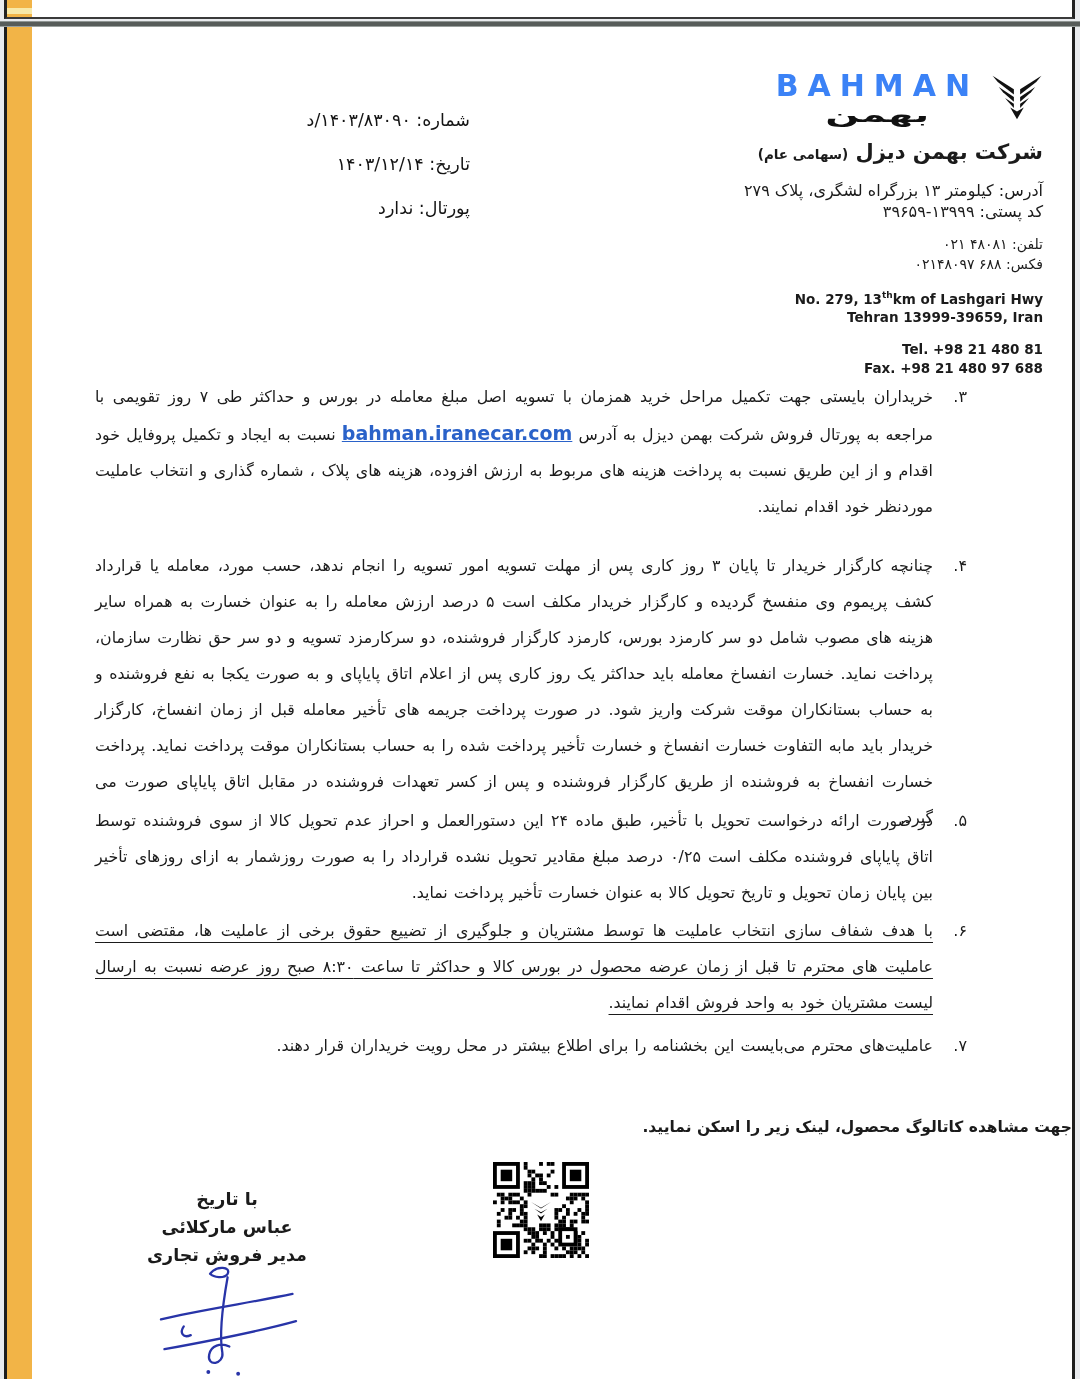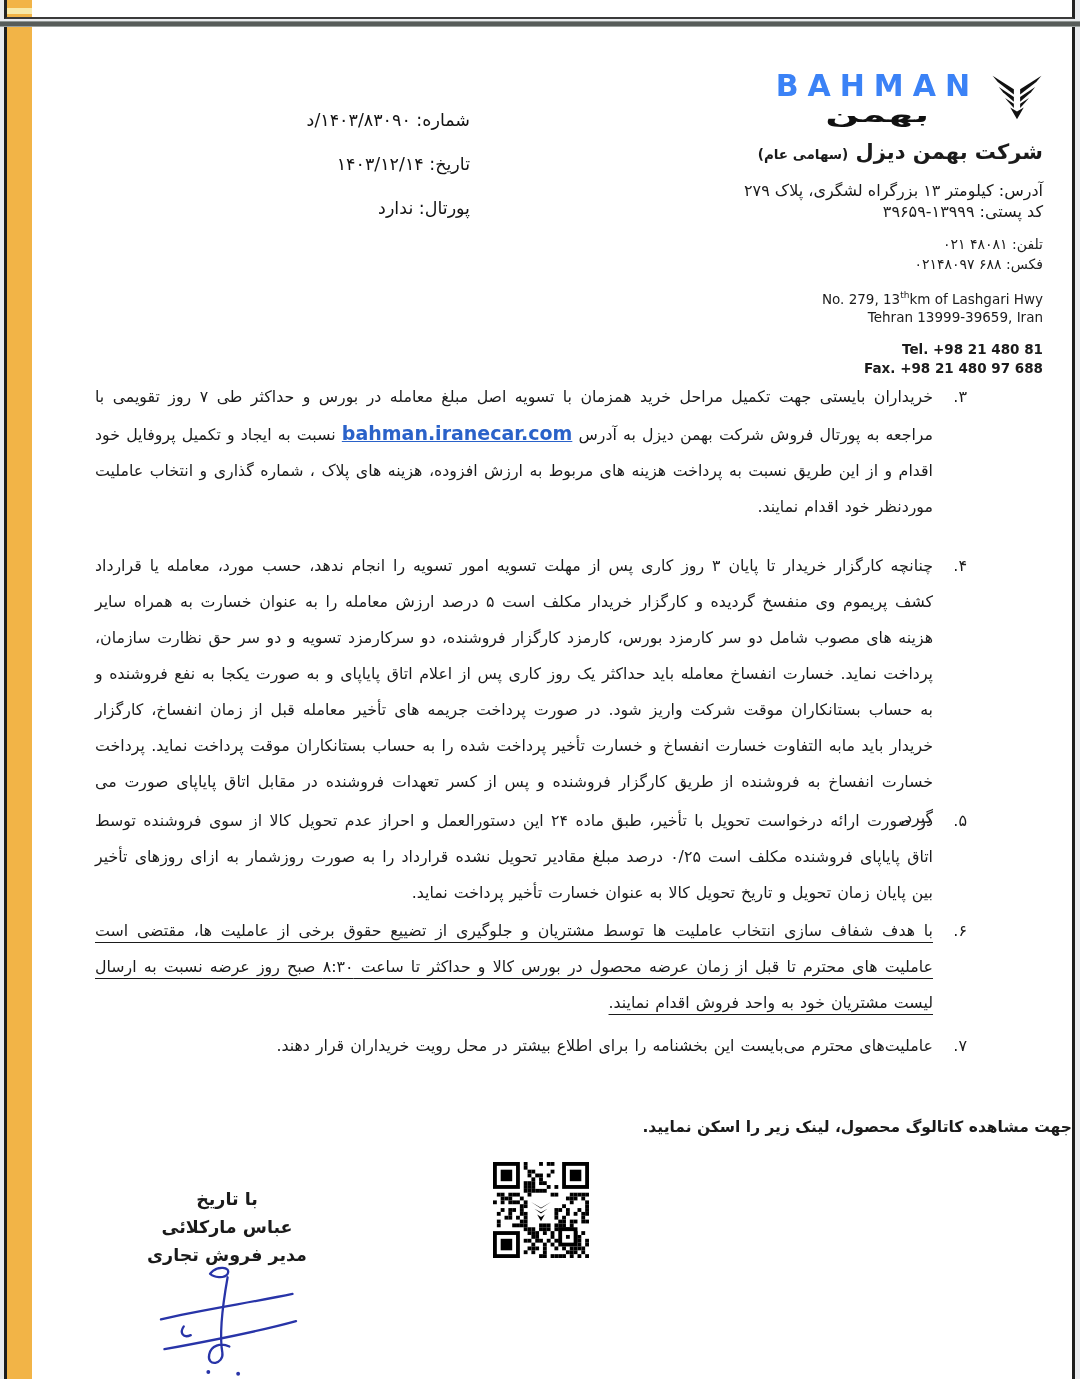--- a/index.html
+++ b/index.html
@@ -24,21 +24,21 @@
   .brand-row{display:flex;justify-content:flex-end;align-items:flex-start;gap:12px;}
   .bird{width:52px;height:48px;margin-top:2px;}
   .brand-col{display:flex;flex-direction:column;align-items:center;}
   .brand-en{font-weight:bold;font-size:30px;letter-spacing:9px;color:#3b82f6;line-height:30px;}
   .brand-fa{font-weight:bold;font-size:21px;color:#111;transform:scaleX(1.9);transform-origin:center;margin-top:2px;letter-spacing:1px;}
   .co-fa{direction:rtl;font-size:21px;font-weight:bold;margin-top:12px;line-height:26px;}
   .co-fa .suffix{font-size:13.5px;font-weight:bold;}
   .co-en{font-size:14.5px;font-weight:bold;margin-top:4px;line-height:20px;}
   .addr-fa{direction:rtl;font-size:16px;margin-top:13px;line-height:21px;}
   .tel-fa{direction:rtl;font-size:14px;margin-top:12px;line-height:20px;}
-  .addr-en{font-size:13.5px;font-weight:400;margin-top:12px;line-height:18px;}
+  .addr-en{font-size:13.5px;font-weight:700;margin-top:12px;line-height:18px;}
   .addr-en sup{font-size:9px;}
   .tel-en{font-size:13.5px;font-weight:600;margin-top:14px;line-height:19px;}
   .lh-line{white-space:nowrap;}
   
   .letter-meta{position:absolute;left:162px;top:71px;width:301px;direction:rtl;text-align:right;
     font-size:17.5px;line-height:44px;color:#141414;}
   
   .list-item{position:absolute;left:88px;width:872px;display:flex;direction:rtl;}
   .item-num{width:34px;flex:0 0 34px;font-size:16px;line-height:36px;text-align:right;}
   .item-text{flex:1;font-size:15.8px;line-height:36px;text-align:justify;text-align-last:right;

